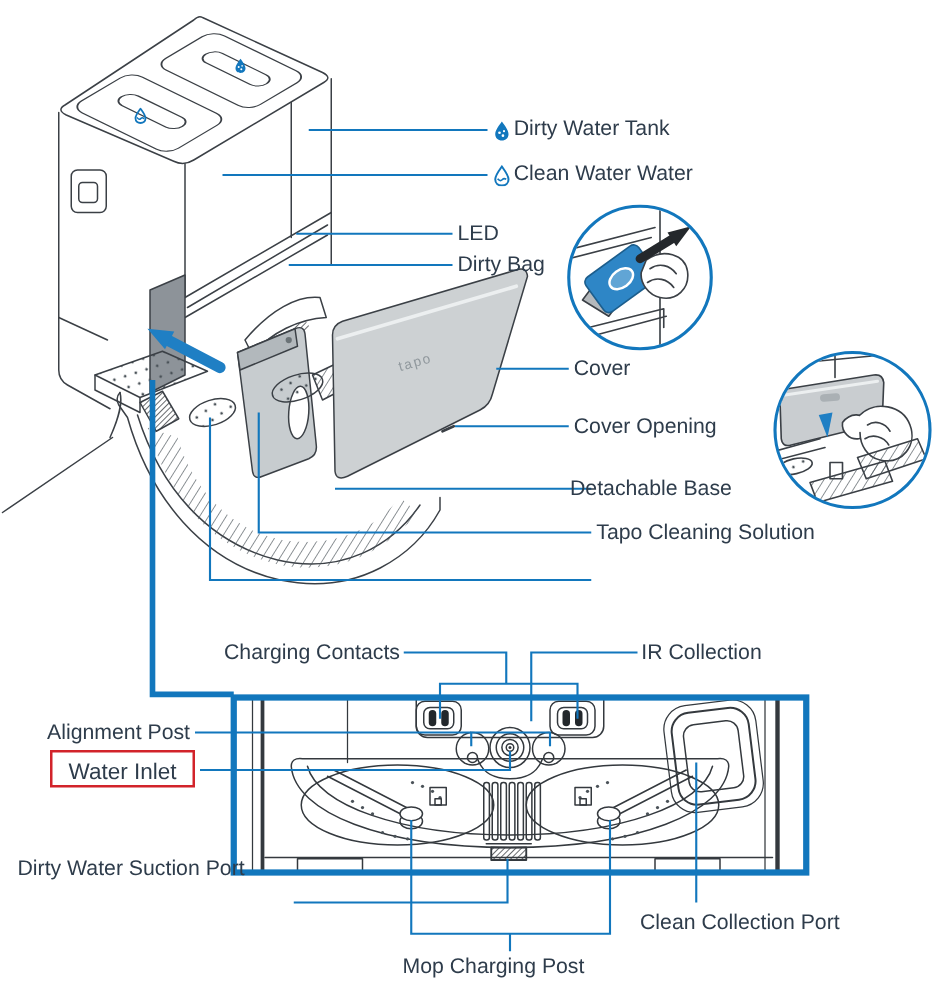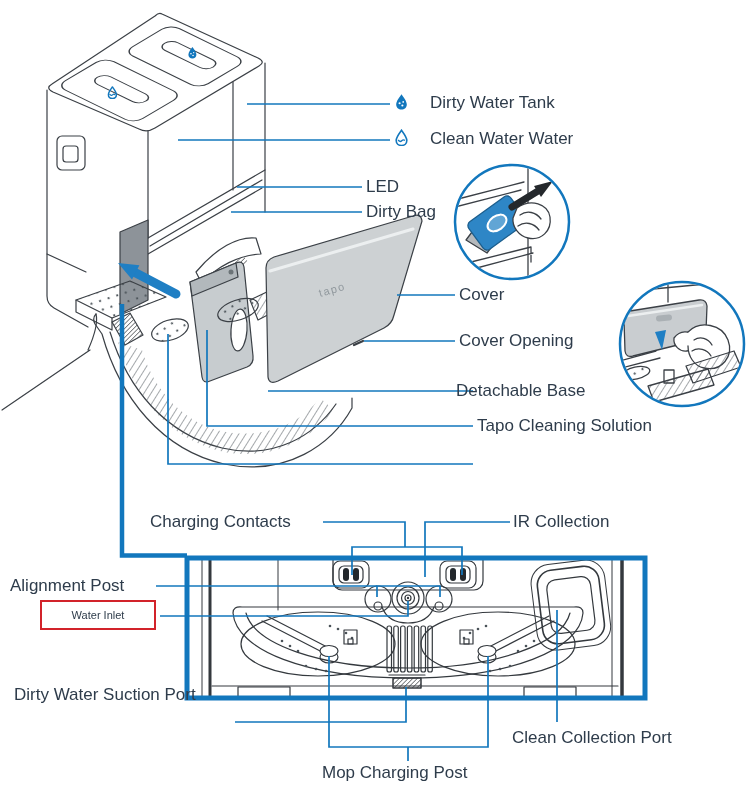--- a/index.html
+++ b/index.html
@@ -1,24 +1,24 @@
 <!DOCTYPE html>
 <html><head>
 <meta charset="utf-8">
 <style>
   html,body{margin:0;padding:0;background:#fff}
   .stage{position:relative;width:754px;height:802px;background:#fff;overflow:hidden;
          font-family:"Liberation Sans",sans-serif}
   .artwork{position:absolute;left:0;top:0;z-index:1}
   .lbl{position:absolute;z-index:2;font-size:17px;line-height:20px;color:#2e3c4b;white-space:nowrap}
-  .row{display:flex;align-items:flex-start;gap:20px}
-  .ralign{}
+  .row{display:flex;align-items:flex-end;gap:1px}
+  .ralign{text-align:right}
   .red-box{position:absolute;z-index:2;left:40px;top:600px;width:112px;height:26px;
-           border:2.5px solid #d2232a;display:flex;align-items:center;justify-content:center;
-           font-size:11px;color:#2e3c4b;white-space:nowrap}
+           border:2.5px solid #d2232a;display:flex;align-items:flex-end;justify-content:center;
+           font-size:18px;color:#2e3c4b;white-space:nowrap}
   .dropicon{display:inline-flex;width:17px;height:17px}
 </style>
 </head>
 <body>
 
 <div class="stage">
 
 <svg class="artwork" width="754" height="802" viewBox="0 0 754 802">
   <defs>
     <pattern id="hatch" width="6" height="6" patternUnits="userSpaceOnUse" patternTransform="rotate(32)">

